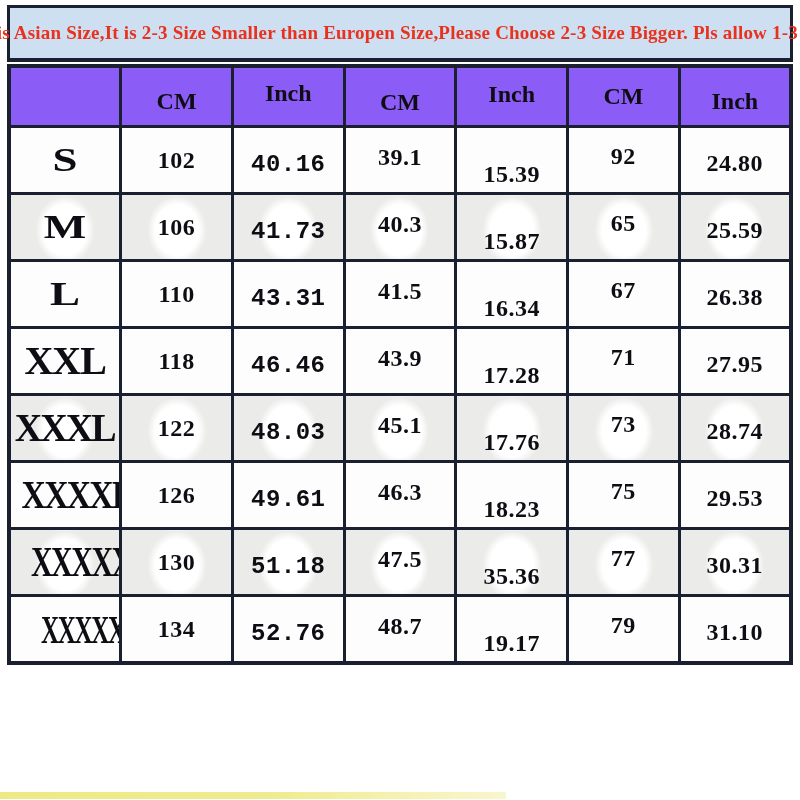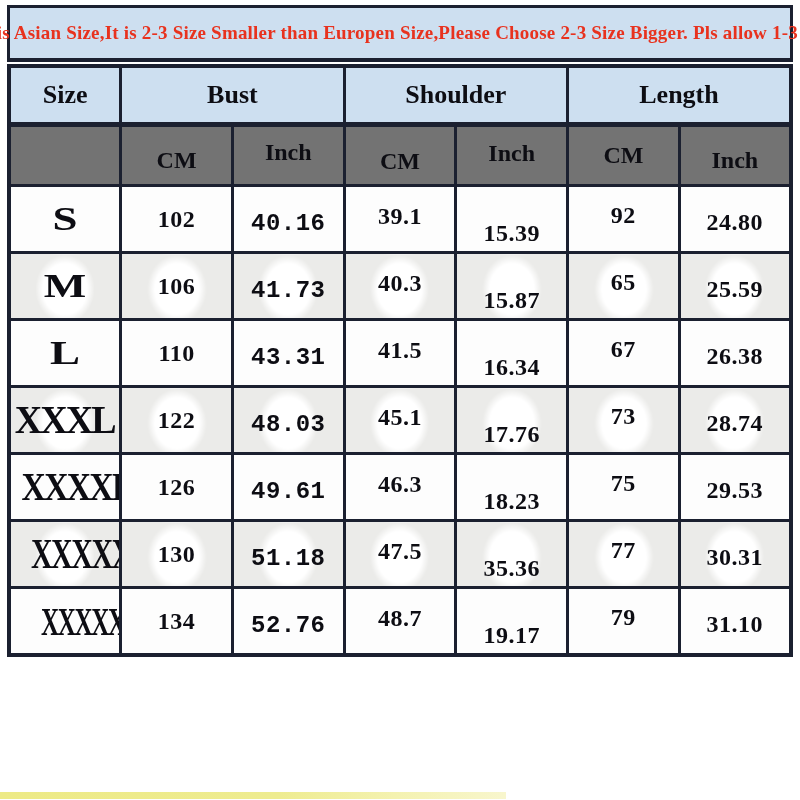--- a/index.html
+++ b/index.html
@@ -52,21 +52,21 @@
     overflow: hidden;
   }
   thead tr.h1 th {
     height: 54px;
     background: #cddff0;
     font-size: 26px;
     border-bottom-width: 5px;
   }
   thead tr.h2 th {
     height: 57px;
-    background: #737373;
+    background: #8b5cf6;
     font-size: 24px;
   }
   tbody td {
     height: 64px;
     font-size: 24px;
     background: #fdfdfd;
     letter-spacing: 0.5px;
   }
   
   tbody tr.alt td {
@@ -122,34 +122,20 @@
 <div class="page">
 
   <div class="banner">
     <span>Our Size is Asian Size,It is 2-3 Size Smaller than Europen Size,Please Choose 2-3 Size Bigger. Pls allow 1-3 cm Error</span>
   </div>
 
   <div class="gap"></div>
 
   <table class="size-chart">
     <thead>
-      <tr class="h1">
-        <th rowspan="1">
-          <span class="v">Size</span>
-        </th>
-        <th colspan="2">
-          <span class="v">Bust</span>
-        </th>
-        <th colspan="2">
-          <span class="v">Shoulder</span>
-        </th>
-        <th colspan="2">
-          <span class="v">Length</span>
-        </th>
-      </tr>
       <tr class="h2">
         <th></th>
         <th>
           <span class="v">CM</span>
         </th>
         <th>
           <span class="v">Inch</span>
         </th>
         <th>
           <span class="v">CM</span>
@@ -186,20 +172,29 @@
         </tr>
         <tr>
           <td class="szc"><span class="sz n1">L</span></td>
           <td><span class="v">110</span></td>
           <td><span class="v">43.31</span></td>
           <td><span class="v">41.5</span></td>
           <td><span class="v">16.34</span></td>
           <td><span class="v">67</span></td>
           <td><span class="v">26.38</span></td>
         </tr>
+        <tr>
+          <td class="szc"><span class="sz n3">XXL</span></td>
+          <td><span class="v">118</span></td>
+          <td><span class="v">46.46</span></td>
+          <td><span class="v">43.9</span></td>
+          <td><span class="v">17.28</span></td>
+          <td><span class="v">71</span></td>
+          <td><span class="v">27.95</span></td>
+        </tr>
         <tr class="alt">
           <td class="szc"><span class="sz n4">XXXL</span></td>
           <td><span class="v">122</span></td>
           <td><span class="v">48.03</span></td>
           <td><span class="v">45.1</span></td>
           <td><span class="v">17.76</span></td>
           <td><span class="v">73</span></td>
           <td><span class="v">28.74</span></td>
         </tr>
         <tr>

